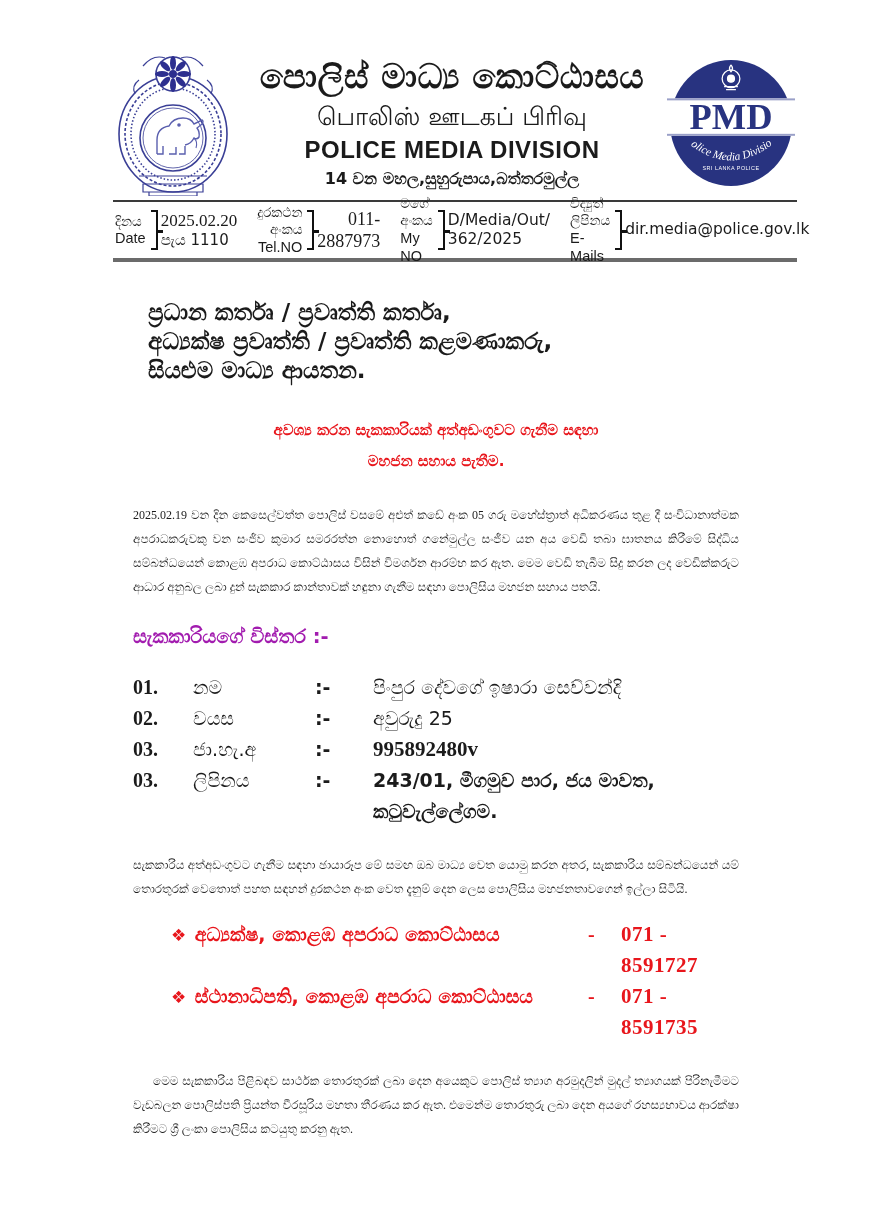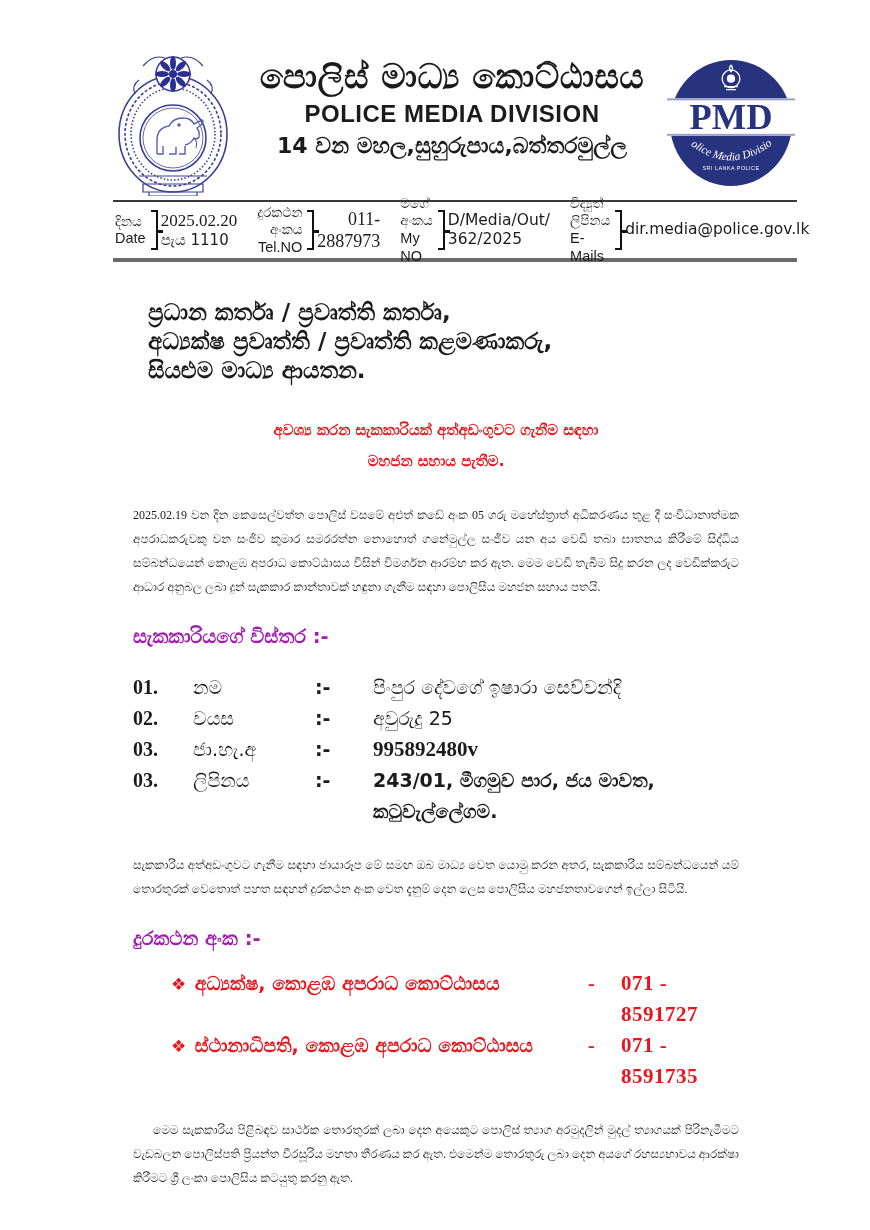--- a/index.html
+++ b/index.html
@@ -10,21 +10,21 @@
     font-family:"DejaVu Sans", sans-serif;
   }
   
   .header { display:flex; align-items:flex-start; padding:30px 22px 0 56px; }
   .crest { width:128px; height:150px; flex:0 0 auto; }
   .head-center { flex:1 1 auto; text-align:center; padding-top:12px; }
   .title-si { font-size:34px; font-weight:bold; letter-spacing:0.5px; line-height:1.1; }
   .title-ta { font-size:25px; margin-top:8px; line-height:1.1; }
   .title-en { font-size:24px; font-weight:bold; letter-spacing:0.5px; margin-top:5px;
               font-family:"Liberation Sans", sans-serif; }
-  .addr     { font-size:22px; font-weight:bold; margin-top:5px; }
+  .addr     { font-size:16px; font-weight:bold; margin-top:5px; }
   .pmdlogo { width:128px; height:134px; flex:0 0 auto; margin-top:10px; }
   
   .rule-thin  { border-top:2px solid #3a3a3a; margin:4px 20px 0 60px; }
   .rule-thick { border-top:4px solid #6b6b6b; margin:0 20px 0 60px; }
   .infobar { display:flex; align-items:center; gap:6px; padding:6px 10px 6px 62px; height:56px; }
   .ib-group { display:flex; align-items:center; }
   .ib-label { display:flex; flex-direction:column; justify-content:center; line-height:1.25; }
   .ib-si { font-size:13.5px; }
   .ib-en { font-size:14.5px; font-family:"Liberation Sans", sans-serif; }
   .bracket { width:7px; height:40px; border-top:2.5px solid #111; border-bottom:2.5px solid #111;
@@ -95,20 +95,21 @@
 
       <g fill="none" stroke="#5a5fae" stroke-width="1.4">
         <path d="M48 108 v-14 q0 -12 12 -14 q4 -8 14 -8 q8 0 11 6 l8 -4 q2 1 0 4 l-5 4 q3 4 2 9 q-2 3 -5 1 q-3 6 -9 7 M48 108 h6 v-8 M60 108 h7 v-7 M70 108 h6 v-8"></path>
         <path d="M85 92 q4 4 2 10" stroke-width="1.1"></path>
         <circle cx="70" cy="79" r="1.1" fill="#5a5fae"></circle>
       </g>
     </svg>
 
     <div class="head-center">
       <div class="title-si">පොලිස් මාධ්‍ය කොට්ඨාසය</div>
+      <div class="title-ta">பொலிஸ் ஊடகப் பிரிவு</div>
       <div class="title-en">POLICE MEDIA DIVISION</div>
       <div class="addr">14 වන මහල,සුහුරුපාය,බත්තරමුල්ල</div>
     </div>
 
     <svg class="pmdlogo" viewBox="0 0 130 134">
       <defs>
         <path id="arcText" d="M22 88 Q65 122 108 88"></path>
       </defs>
       <ellipse cx="65" cy="67" rx="62" ry="64" fill="#283380"></ellipse>
 
@@ -214,21 +215,20 @@
       <div class="drow">
         <span class="d-no">03.</span>
         <span class="d-lab">ලිපිනය</span>
         <span class="d-sep">:-</span>
         <span class="d-val bold">243/01, මීගමුව පාර, ජය මාවත, කටුවැල්ලේගම.</span>
       </div>
     </div>
 
     <div class="para">සැකකාරිය අත්අඩංගුවට ගැනීම සඳහා ඡායාරූප මේ සමඟ ඔබ මාධ්‍ය වෙත යොමු කරන අතර, සැකකාරිය සම්බන්ධයෙන් යම් තොරතුරක් වෙතොත් පහත සඳහන් දුරකථන අංක වෙත දැනුම් දෙන ලෙස පොලිසිය මහජනතාවගෙන් ඉල්ලා සිටියි.</div>
 
-    <div class="red-head">දුරකථන අංක :-</div>
 
     <div class="phones">
       <div class="prow">
         <span class="p-bullet">❖</span>
         <span class="p-label">අධ්‍යක්ෂ, කොළඹ අපරාධ කොට්ඨාසය</span>
         <span class="p-dash">-</span>
         <span class="p-num">071 - 8591727</span>
       </div>
       <div class="prow">
         <span class="p-bullet">❖</span>

